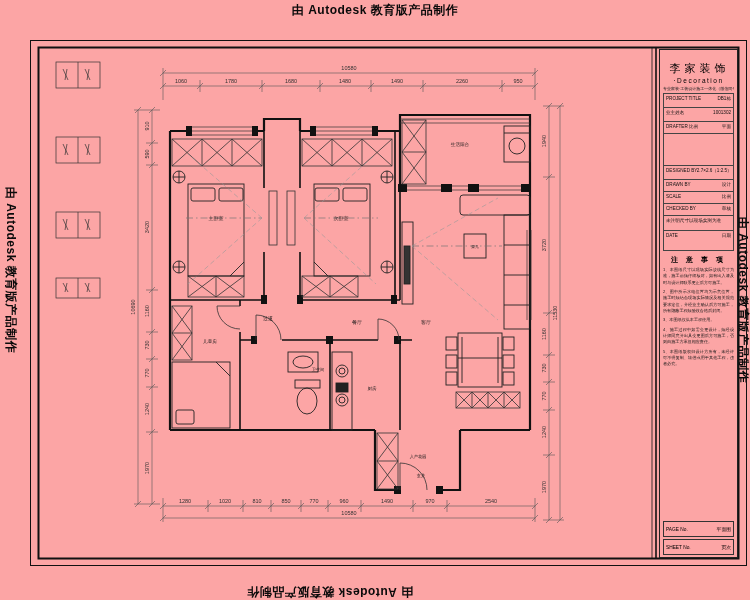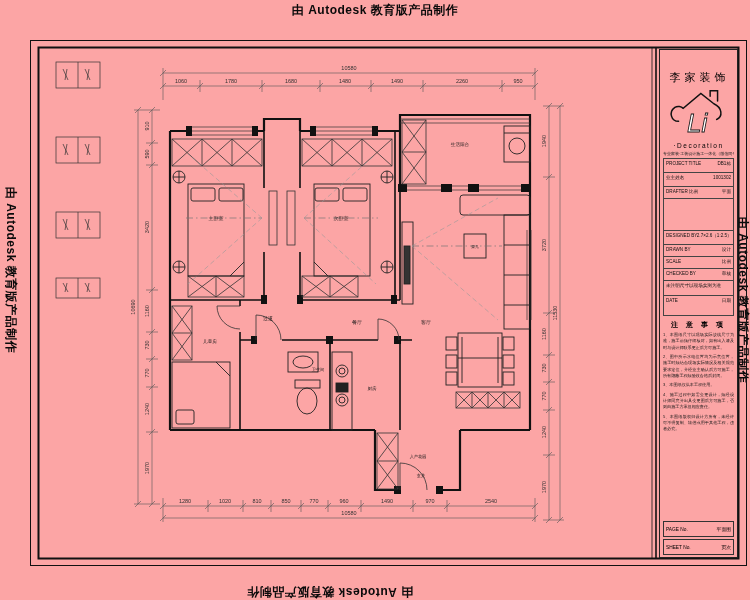--- a/index.html
+++ b/index.html
@@ -8,21 +8,21 @@
   svg text{font-family:"Liberation Sans",sans-serif;}
   
   .wm{position:absolute;white-space:nowrap;font-size:12px;font-weight:600;letter-spacing:.5px;color:#0a0a0a;}
   .wm-top{top:2px;left:0;width:750px;text-align:center;}
   .wm-bottom{bottom:0px;left:330px;transform:translate(-50%,0) rotate(180deg);}
   .wm-left{top:270px;left:10px;transform:translate(-50%,-50%) rotate(90deg);}
   .wm-right{top:300px;left:742px;transform:translate(-50%,-50%) rotate(90deg);}
   
   .titleblock{position:absolute;left:659px;top:49px;width:79px;height:509px;
       border:1px solid #222;box-sizing:border-box;display:flex;flex-direction:column;
-      padding:20px 3px 2px 3px;}
+      padding:11px 3px 2px 3px;}
   .tb-company{font-size:11px;text-align:center;letter-spacing:4px;white-space:nowrap;
       font-family:"Liberation Serif",serif;margin-left:2px;}
   .tb-logo{height:54px;text-align:center;margin-top:2px;}
   .tb-deco{font-size:6.5px;text-align:center;letter-spacing:1.5px;margin-top:1px;}
   .tb-tagline{font-size:4px;text-align:center;white-space:nowrap;overflow:hidden;color:#222;margin:2px 0 2px 0;}
   .tb-fields{border:0.6px solid #444;border-bottom:none;}
   .tb-row{display:flex;justify-content:space-between;align-items:flex-start;
       border-bottom:0.6px solid #444;font-size:4.6px;color:#111;padding:1.5px 2px;box-sizing:border-box;}
   .tb-row span{white-space:nowrap;overflow:hidden;}
   .h15{height:14px}.h13{height:12px}.h34{height:32px}.h16{height:15px}.h22{height:20px}
@@ -270,26 +270,20 @@
       <text transform="rotate(-90 546 368)" x="546" y="368">730</text>
       <text transform="rotate(-90 546 396)" x="546" y="396">770</text>
       <text transform="rotate(-90 546 432)" x="546" y="432">1240</text>
       <text transform="rotate(-90 546 487)" x="546" y="487">1970</text>
       <text transform="rotate(-90 557 313)" x="557" y="313">11530</text>
     </g>
   </svg>
 
   <div class="titleblock">
     <div class="tb-company">李家装饰</div>
-    <div class="tb-logo">
-      <svg viewBox="0 0 70 56" width="66" height="52">
-        <path d="M13,37 C5,37 2,27 9,22 C12,20 16,21 18,23 L37,7 L51,18 M47,10 L47,4 L55,4 L55,15 M51,18 C60,22 61,32 54,35" fill="none" stroke="#111" stroke-width="1.6" stroke-linecap="round"></path>
-        <text x="33" y="48" text-anchor="middle" font-family="Liberation Serif,serif" font-size="28" font-style="italic" fill="#fff" stroke="#111" stroke-width="0.9">Li</text>
-      </svg>
-    </div>
     <div class="tb-deco">·Decoration</div>
     <div class="tb-tagline">专业家装·工装设计施工一体化（微信同号）</div>
     <div class="tb-fields">
       <div class="tb-row h15">
           <span>PROJECT TITLE</span>
           <span>DB1栋</span>
         </div>
       <div class="tb-row h15">
           <span>业主姓名</span>
           <span>1001302</span>

